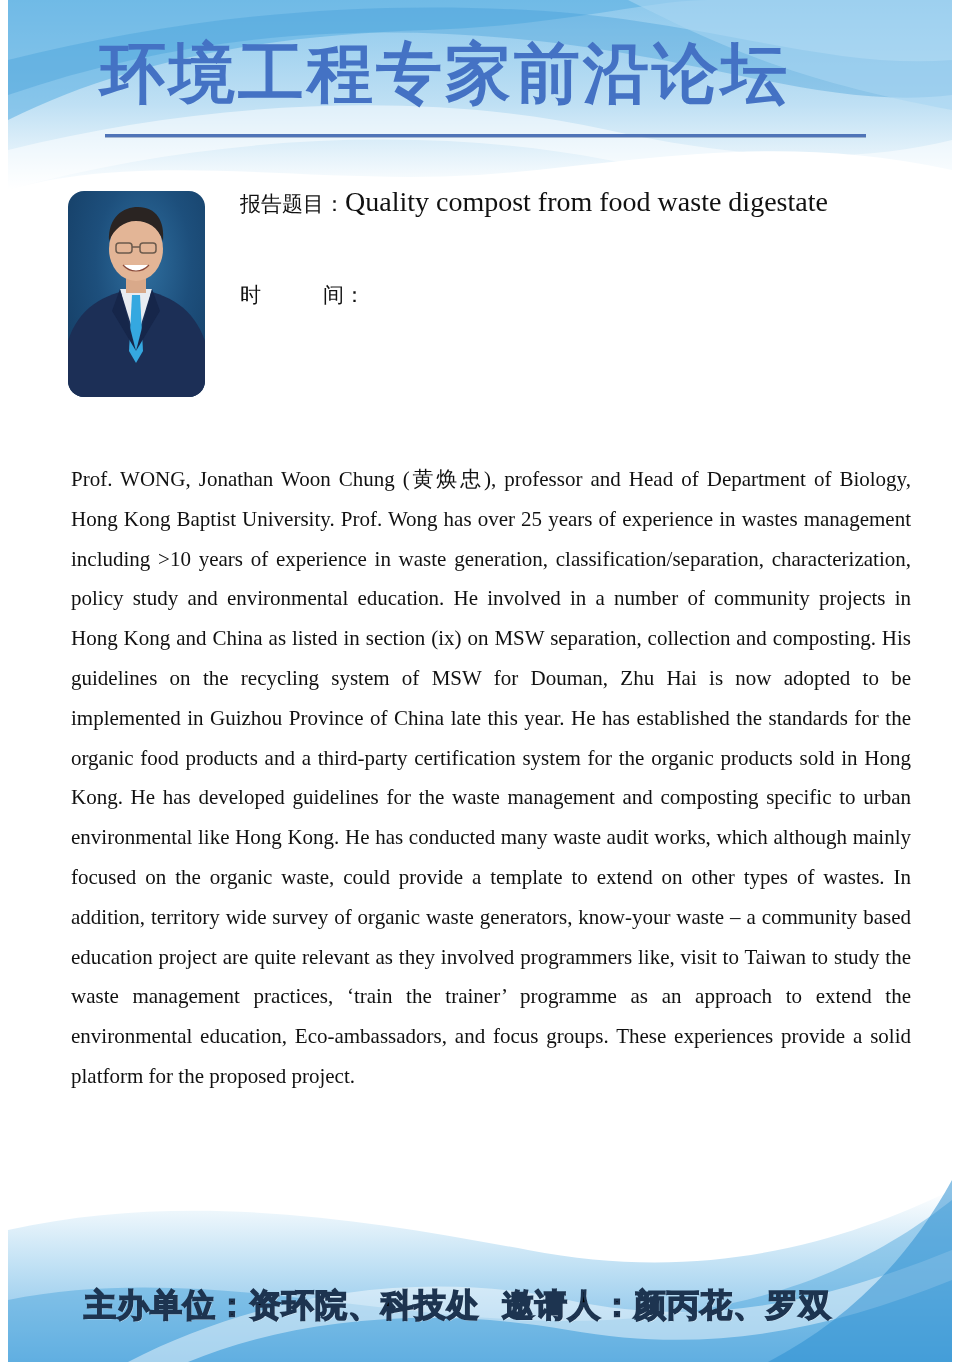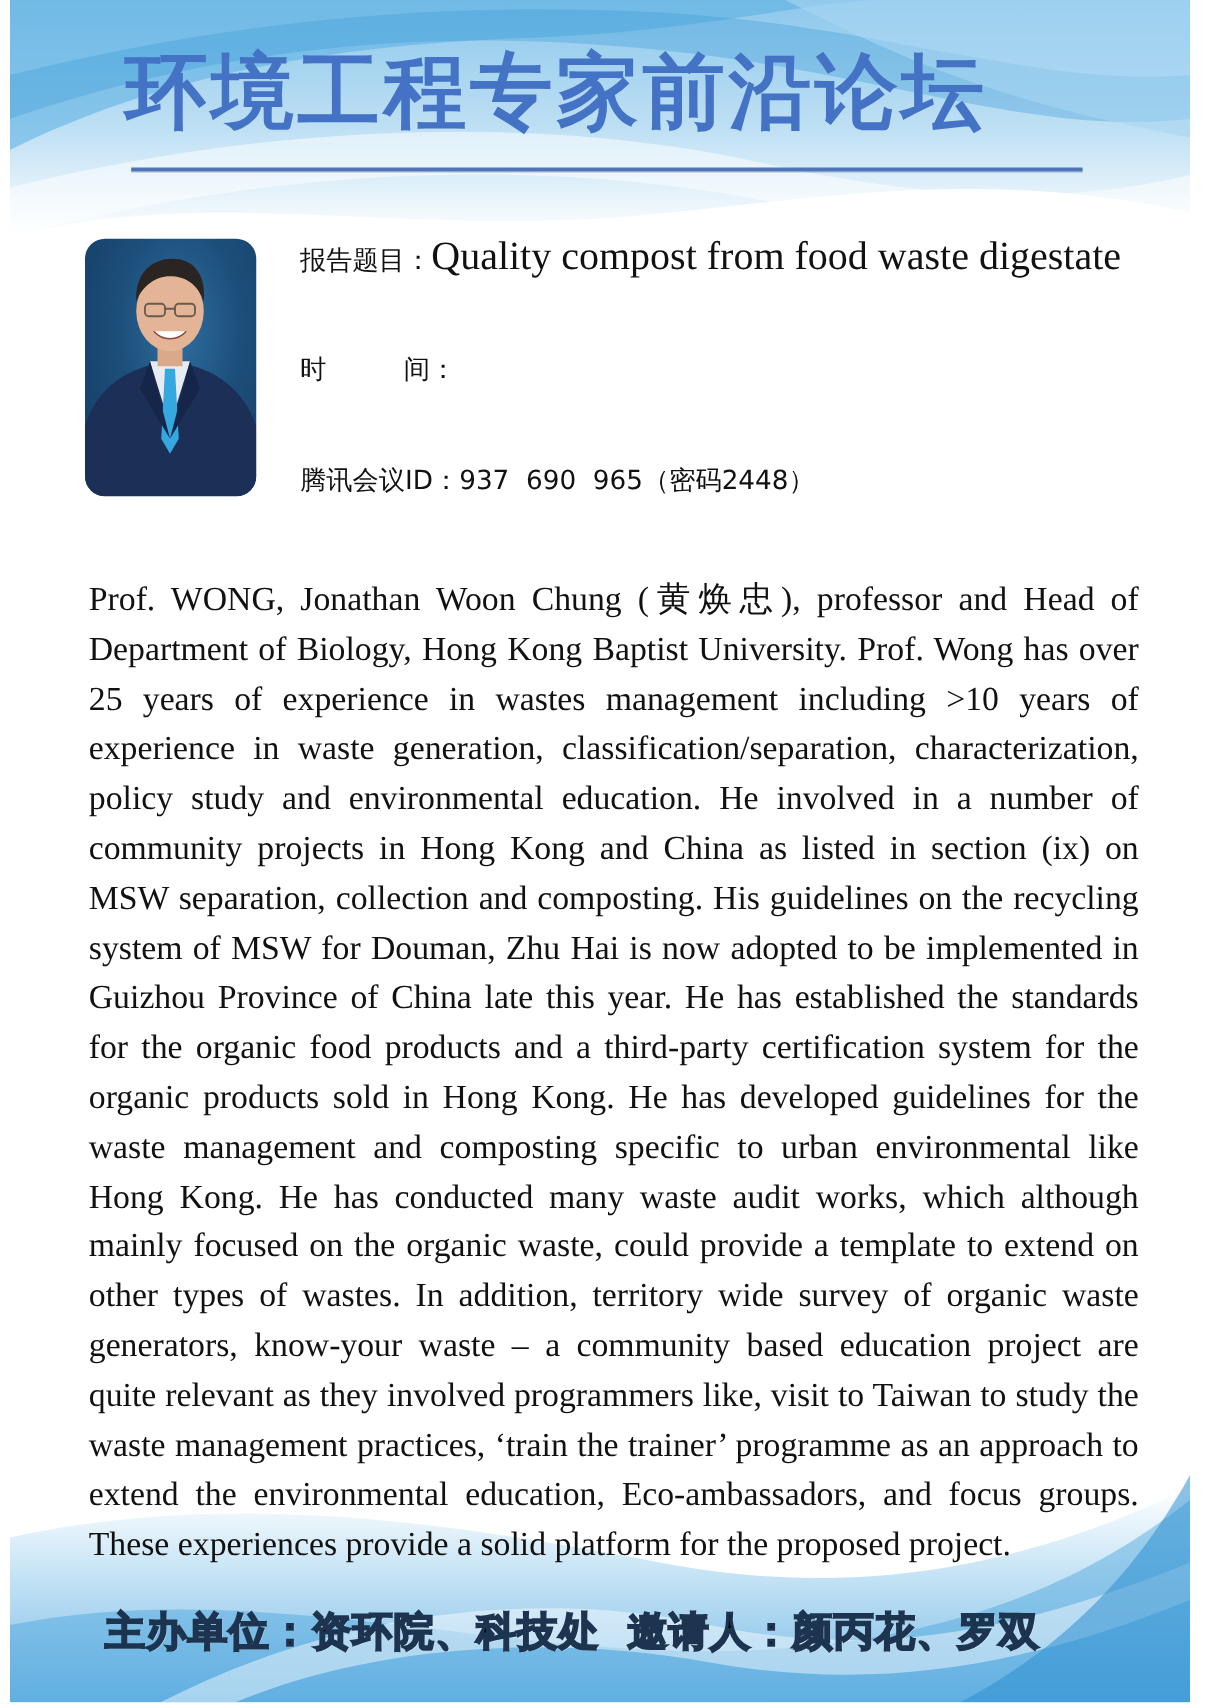--- a/index.html
+++ b/index.html
@@ -73,37 +73,37 @@
     .info .label {
       font-weight: normal;
       font-size: 21px;
       display: inline-block;
     }
     .info .value {
       font-size: 21px;
     }
     .info .value.serif {
       font-family: "Liberation Serif", serif;
-      font-size: 32px;
+      font-size: 28px;
     }
     .row-topic { top: 186px; }
     .row-time { top: 281px; }
     .row-meeting { top: 370px; }
     .label-time {
       width: 125px;
       display: inline-flex !important;
       justify-content: space-between;
     }
     .bio {
       position: absolute;
       left: 63px;
       top: 460px;
       width: 840px;
       font-family: "Liberation Serif", serif;
-      font-size: 27px;
+      font-size: 21px;
       line-height: 39.8px;
       color: #111;
       text-align: justify;
       margin: 0;
     }
     .footer {
       position: absolute;
       left: 76px;
       top: 1286px;
       width: 800px;
@@ -183,23 +183,20 @@
     <span class="label">报告题目：</span><span class="value serif">Quality compost from food waste digestate</span>
   </div>
 
   <div class="info row-time">
     <span class="label label-time">
       <span>时</span>
       <span>间：</span>
     </span>
   </div>
 
-  <div class="info row-meeting">
-    <span class="label">腾讯会议ID：</span><span class="value" style="white-space:pre;">937  690  965（密码2448）</span>
-  </div>
 
   <p class="bio">Prof. WONG, Jonathan Woon Chung (黄焕忠), professor and Head of Department of Biology, Hong Kong Baptist University. Prof. Wong has over 25 years of experience in wastes management including &gt;10 years of experience in waste generation, classification/separation, characterization, policy study and environmental education. He involved in a number of community projects in Hong Kong and China as listed in section (ix) on MSW separation, collection and composting. His guidelines on the recycling system of MSW for Douman, Zhu Hai is now adopted to be implemented in Guizhou Province of China late this year. He has established the standards for the organic food products and a third-party certification system for the organic products sold in Hong Kong. He has developed guidelines for the waste management and composting specific to urban environmental like Hong Kong. He has conducted many waste audit works, which although mainly focused on the organic waste, could provide a template to extend on other types of wastes. In addition, territory wide survey of organic waste generators, know-your waste – a community based education project are quite relevant as they involved programmers like, visit to Taiwan to study the waste management practices, ‘train the trainer’ programme as an approach to extend the environmental education, Eco-ambassadors, and focus groups. These experiences provide a solid platform for the proposed project.</p>
 
   <div class="footer">
     <span>主办单位：</span><span>资环院、科技处</span><span class="gap"></span><span>邀请人：</span><span>颜丙花、罗双</span>
   </div>
 
 </div>
 
 </body></html>

